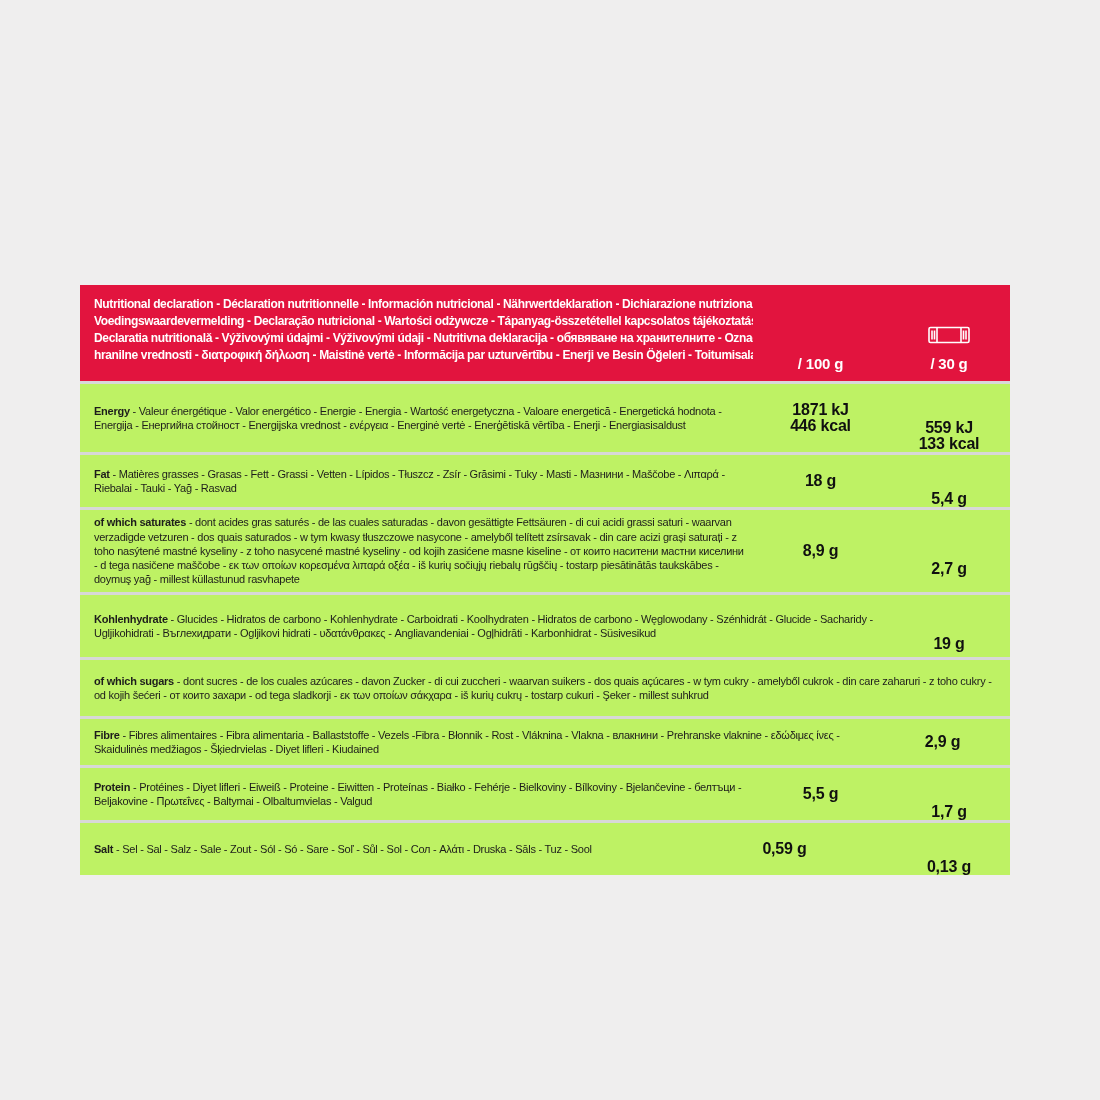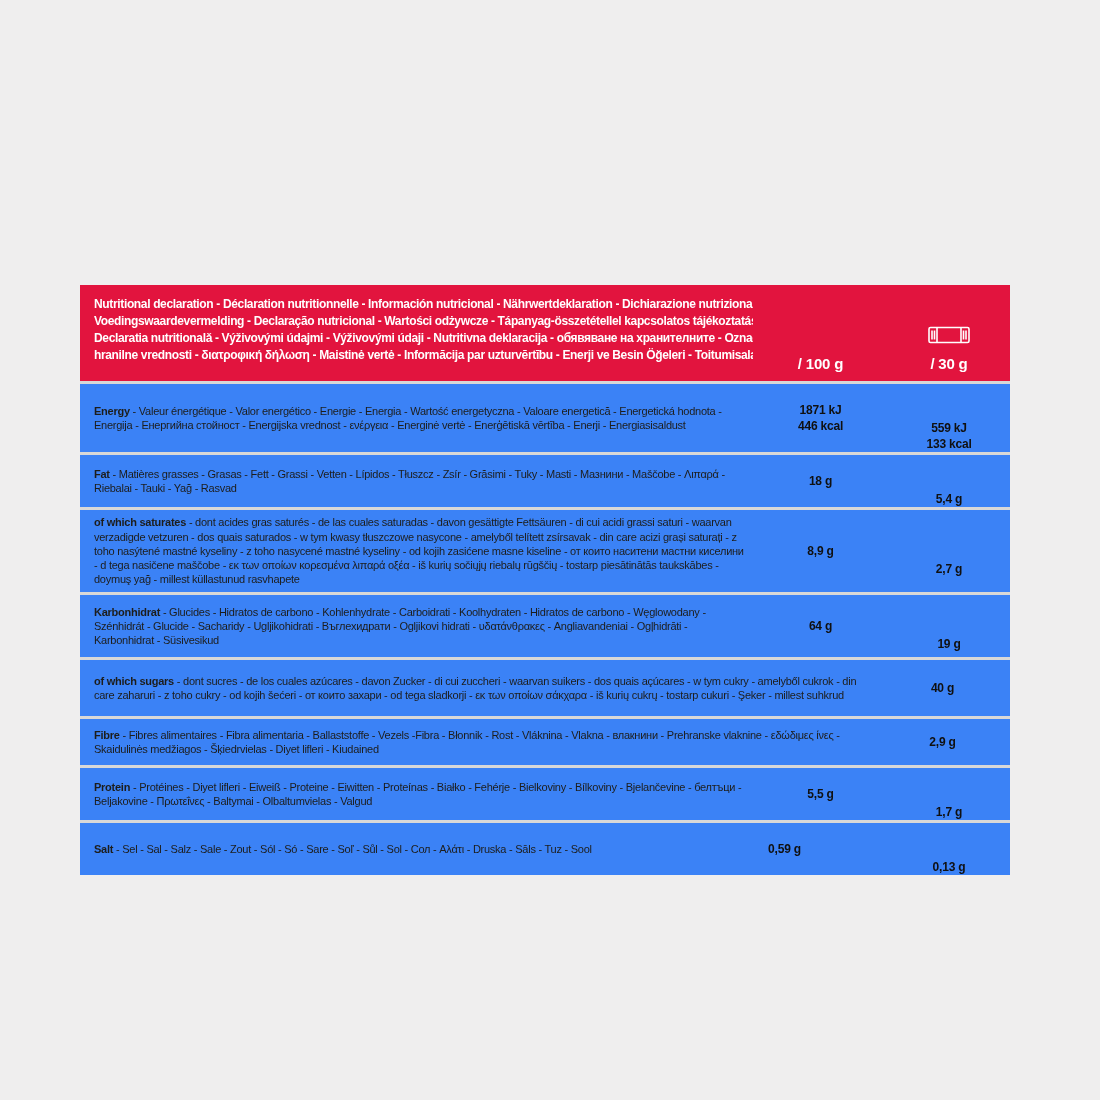--- a/index.html
+++ b/index.html
@@ -45,21 +45,21 @@
   .hdr-col.c100 { width: 135px; }
   .hdr-col.c30  { width: 122px; }
   .hdr-col-label {
     font-weight: bold;
     font-size: 15px;
     letter-spacing: -0.2px;
   }
   .bar-icon { margin-bottom: 11px; display: block; }
   
   .row {
-    background: #3b82f6;
+    background: #bef264;
     display: flex;
     align-items: center;
   }
   .row.h-energy { min-height: 50px; }
   .row.h-fat    { min-height: 48px; }
   .row.h-sat    { min-height: 82px; }
   .row.h-carb   { min-height: 62px; }
   .row.h-sug    { min-height: 56px; }
   .row.h-fib    { min-height: 46px; }
   .row.h-pro    { min-height: 46px; }
@@ -72,21 +72,21 @@
     letter-spacing: -0.25px;
     color: #1d1d1b;
     font-stretch: condensed;
   }
   .lbl .term { font-weight: bold; }
   .val {
     align-self: stretch;
     display: flex; align-items: center; justify-content: center;
     text-align: center;
     font-weight: bold;
-    font-size: 12px;
+    font-size: 16px;
     line-height: 16px;
     color: #101010;
     white-space: pre-line;
     letter-spacing: -0.2px;
   }
   .val.c100 { width: 135px; }
   .val.c30  { width: 122px; margin-top: 36px; }
 </style>
 </head>
 <body>
@@ -143,33 +143,31 @@
     <div class="lbl">
       <span class="term">of which saturates</span>
       <span>- dont acides gras saturés - de las cuales saturadas - davon gesättigte Fettsäuren - di cui acidi grassi saturi - waarvan verzadigde vetzuren - dos quais saturados - w tym kwasy tłuszczowe nasycone - amelyből telített zsírsavak - din care acizi grași saturați - z toho nasýtené mastné kyseliny - z toho nasycené mastné kyseliny - od kojih zasićene masne kiseline - от които наситени мастни киселини - d tega nasičene maščobe - εκ των οποίων κορεσμένα λιπαρά οξέα - iš kurių sočiųjų riebalų rūgščių - tostarp piesātinātās taukskābes - doymuş yağ - millest küllastunud rasvhapete</span>
     </div>
     <div class="val c100">8,9 g</div>
     <div class="val c30">2,7 g</div>
   </div>
 
   <div class="row h-carb">
     <div class="lbl">
-      <span class="term">Karbonhidrat</span>
+      <span class="term">Kohlenhydrate</span>
       <span>- Glucides - Hidratos de carbono - Kohlenhydrate - Carboidrati - Koolhydraten - Hidratos de carbono - Węglowodany - Szénhidrát - Glucide - Sacharidy - Ugljikohidrati - Въглехидрати - Ogljikovi hidrati - υδατάνθρακες - Angliavandeniai - Ogļhidrāti - Karbonhidrat - Süsivesikud</span>
     </div>
-    <div class="val c100">64 g</div>
     <div class="val c30">19 g</div>
   </div>
 
   <div class="row h-sug">
     <div class="lbl">
       <span class="term">of which sugars</span>
       <span>- dont sucres - de los cuales azúcares - davon Zucker - di cui zuccheri - waarvan suikers - dos quais açúcares - w tym cukry - amelyből cukrok - din care zaharuri - z toho cukry - od kojih šećeri - от които захари - od tega sladkorji - εκ των οποίων σάκχαρα - iš kurių cukrų - tostarp cukuri - Şeker - millest suhkrud</span>
     </div>
-    <div class="val c100">40 g</div>
   </div>
 
   <div class="row h-fib">
     <div class="lbl">
       <span class="term">Fibre</span>
       <span>- Fibres alimentaires - Fibra alimentaria - Ballaststoffe - Vezels -Fibra - Błonnik - Rost - Vláknina - Vlakna - влакнини - Prehranske vlaknine - εδώδιμες ίνες - Skaidulinės medžiagos - Šķiedrvielas - Diyet lifleri - Kiudained</span>
     </div>
     <div class="val c100">2,9 g</div>
   </div>
 

